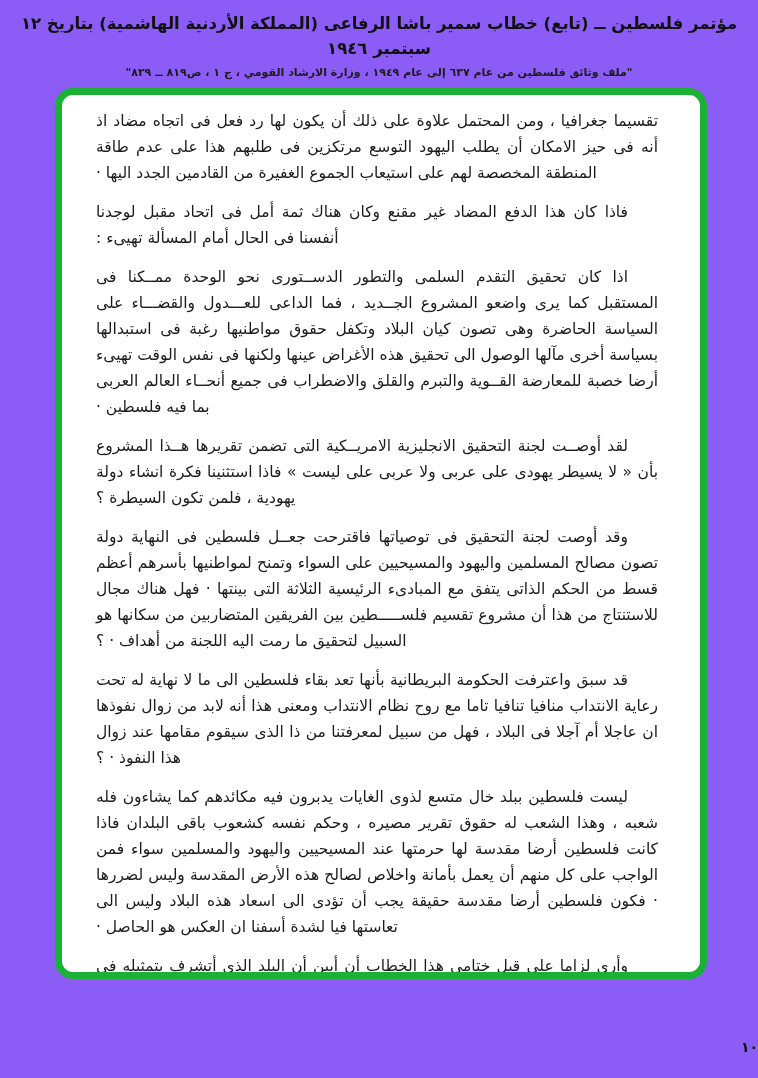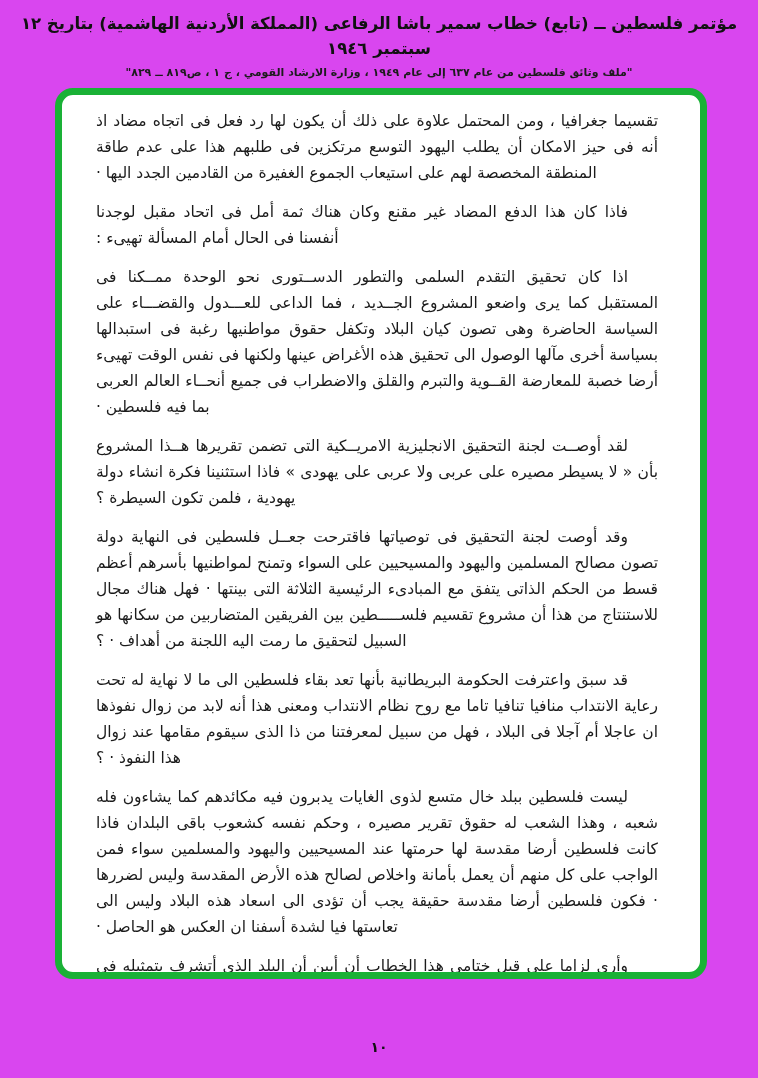--- a/index.html
+++ b/index.html
@@ -8,21 +8,21 @@
     background: #ffffff;
     width: 758px;
     height: 1078px;
     overflow: hidden;
     font-family: "DejaVu Sans", sans-serif;
   }
   .page {
     position: relative;
     width: 758px;
     height: 1078px;
-    background: #d946ef;
+    background: #8b5cf6;
     color: #161616;
   }
   
   .header {
     position: absolute;
     top: 12px;
     left: 0;
     width: 100%;
     text-align: center;
     direction: rtl;
@@ -71,21 +71,21 @@
   }
   .text-body p.first {
     text-indent: 0;
   }
   
   .footer {
     position: absolute;
     top: 1037px;
     left: 0;
     width: 100%;
-    text-align: center;
+    text-align: right;
   }
   .footer .page-number {
     font-size: 14px;
     font-weight: bold;
     color: #111111;
   }
 </style>
 </head>
 <body>
 
@@ -94,21 +94,21 @@
   <div class="header">
     <h1 class="title">مؤتمر فلسطين ــ (تابع) خطاب سمير باشا الرفاعى (المملكة الأردنية الهاشمية) بتاريخ ١٢ سبتمبر ١٩٤٦</h1>
     <div class="source">"ملف وثائق فلسطين من عام ٦٣٧ إلى عام ١٩٤٩ ، وزارة الارشاد القومي ، ج ١ ، ص٨١٩ ــ ٨٢٩"</div>
   </div>
 
   <div class="text-frame" style="border-color: rgb(26, 177, 54);">
     <div class="text-body">
       <p class="first">تقسيما جغرافيا ، ومن المحتمل علاوة على ذلك أن يكون لها رد فعل فى اتجاه مضاد اذ أنه فى حيز الامكان أن يطلب اليهود التوسع مرتكزين فى طلبهم هذا على عدم طاقة المنطقة المخصصة لهم على استيعاب الجموع الغفيرة من القادمين الجدد اليها ·</p>
       <p>فاذا كان هذا الدفع المضاد غير مقنع وكان هناك ثمة أمل فى اتحاد مقبل لوجدنا أنفسنا فى الحال أمام المسألة تهيىء :</p>
       <p>اذا كان تحقيق التقدم السلمى والتطور الدســتورى نحو الوحدة ممــكنا فى المستقبل كما يرى واضعو المشروع الجــديد ، فما الداعى للعـــدول والقضـــاء على السياسة الحاضرة وهى تصون كيان البلاد وتكفل حقوق مواطنيها رغبة فى استبدالها بسياسة أخرى مآلها الوصول الى تحقيق هذه الأغراض عينها ولكنها فى نفس الوقت تهيىء أرضا خصبة للمعارضة القــوية والتبرم والقلق والاضطراب فى جميع أنحــاء العالم العربى بما فيه فلسطين ·</p>
-      <p>لقد أوصــت لجنة التحقيق الانجليزية الامريــكية التى تضمن تقريرها هــذا المشروع بأن « لا يسيطر مصيره على عربى ولا عربى على يهودى » فاذا استثنينا فكرة انشاء دولة يهودية ، فلمن تكون السيطرة ؟</p>
+      <p>لقد أوصــت لجنة التحقيق الانجليزية الامريــكية التى تضمن تقريرها هــذا المشروع بأن « لا يسيطر يهودى على عربى ولا عربى على ليست » فاذا استثنينا فكرة انشاء دولة يهودية ، فلمن تكون السيطرة ؟</p>
       <p>وقد أوصت لجنة التحقيق فى توصياتها فاقترحت جعــل فلسطين فى النهاية دولة تصون مصالح المسلمين واليهود والمسيحيين على السواء وتمنح لمواطنيها بأسرهم أعظم قسط من الحكم الذاتى يتفق مع المبادىء الرئيسية الثلاثة التى بينتها · فهل هناك مجال للاستنتاج من هذا أن مشروع تقسيم فلســـــطين بين الفريقين المتضاربين من سكانها هو السبيل لتحقيق ما رمت اليه اللجنة من أهداف · ؟</p>
       <p>قد سبق واعترفت الحكومة البريطانية بأنها تعد بقاء فلسطين الى ما لا نهاية له تحت رعاية الانتداب منافيا تنافيا تاما مع روح نظام الانتداب ومعنى هذا أنه لابد من زوال نفوذها ان عاجلا أم آجلا فى البلاد ، فهل من سبيل لمعرفتنا من ذا الذى سيقوم مقامها عند زوال هذا النفوذ · ؟</p>
       <p>ليست فلسطين ببلد خال متسع لذوى الغايات يدبرون فيه مكائدهم كما يشاءون فله شعبه ، وهذا الشعب له حقوق تقرير مصيره ، وحكم نفسه كشعوب باقى البلدان فاذا كانت فلسطين أرضا مقدسة لها حرمتها عند المسيحيين واليهود والمسلمين سواء فمن الواجب على كل منهم أن يعمل بأمانة واخلاص لصالح هذه الأرض المقدسة وليس لضررها · فكون فلسطين أرضا مقدسة حقيقة يجب أن تؤدى الى اسعاد هذه البلاد وليس الى تعاستها فيا لشدة أسفنا ان العكس هو الحاصل ·</p>
       <p>وأرى لزاما على قبل ختامى هذا الخطاب أن أبين أن البلد الذى أتشرف بتمثيله فى هذا المؤتمر هو جار مباشر لفلسطين وان مركزه الجغرافي هذا يجعله شـــــديد الاحساس بكل ما يحدث فى ذلك المكان · فالحوادث التى تقع فى فلسطين لها رد فعلها وصداها فى شرق الاردن ، فأى ضرب من ضروب الاضطراب أو العبث بالامن فى ذلك البلد الامين يضع حكومة شرق الاردن فى مركز مربك فى الحال وانا لنجد أنفســنا مجبورين على اعتباره ومعاملته كأنه حدث فى نفس بلدنا ·</p>
     </div>
   </div>
 
   <div class="footer">
     <span class="page-number">١٠</span>
   </div>

